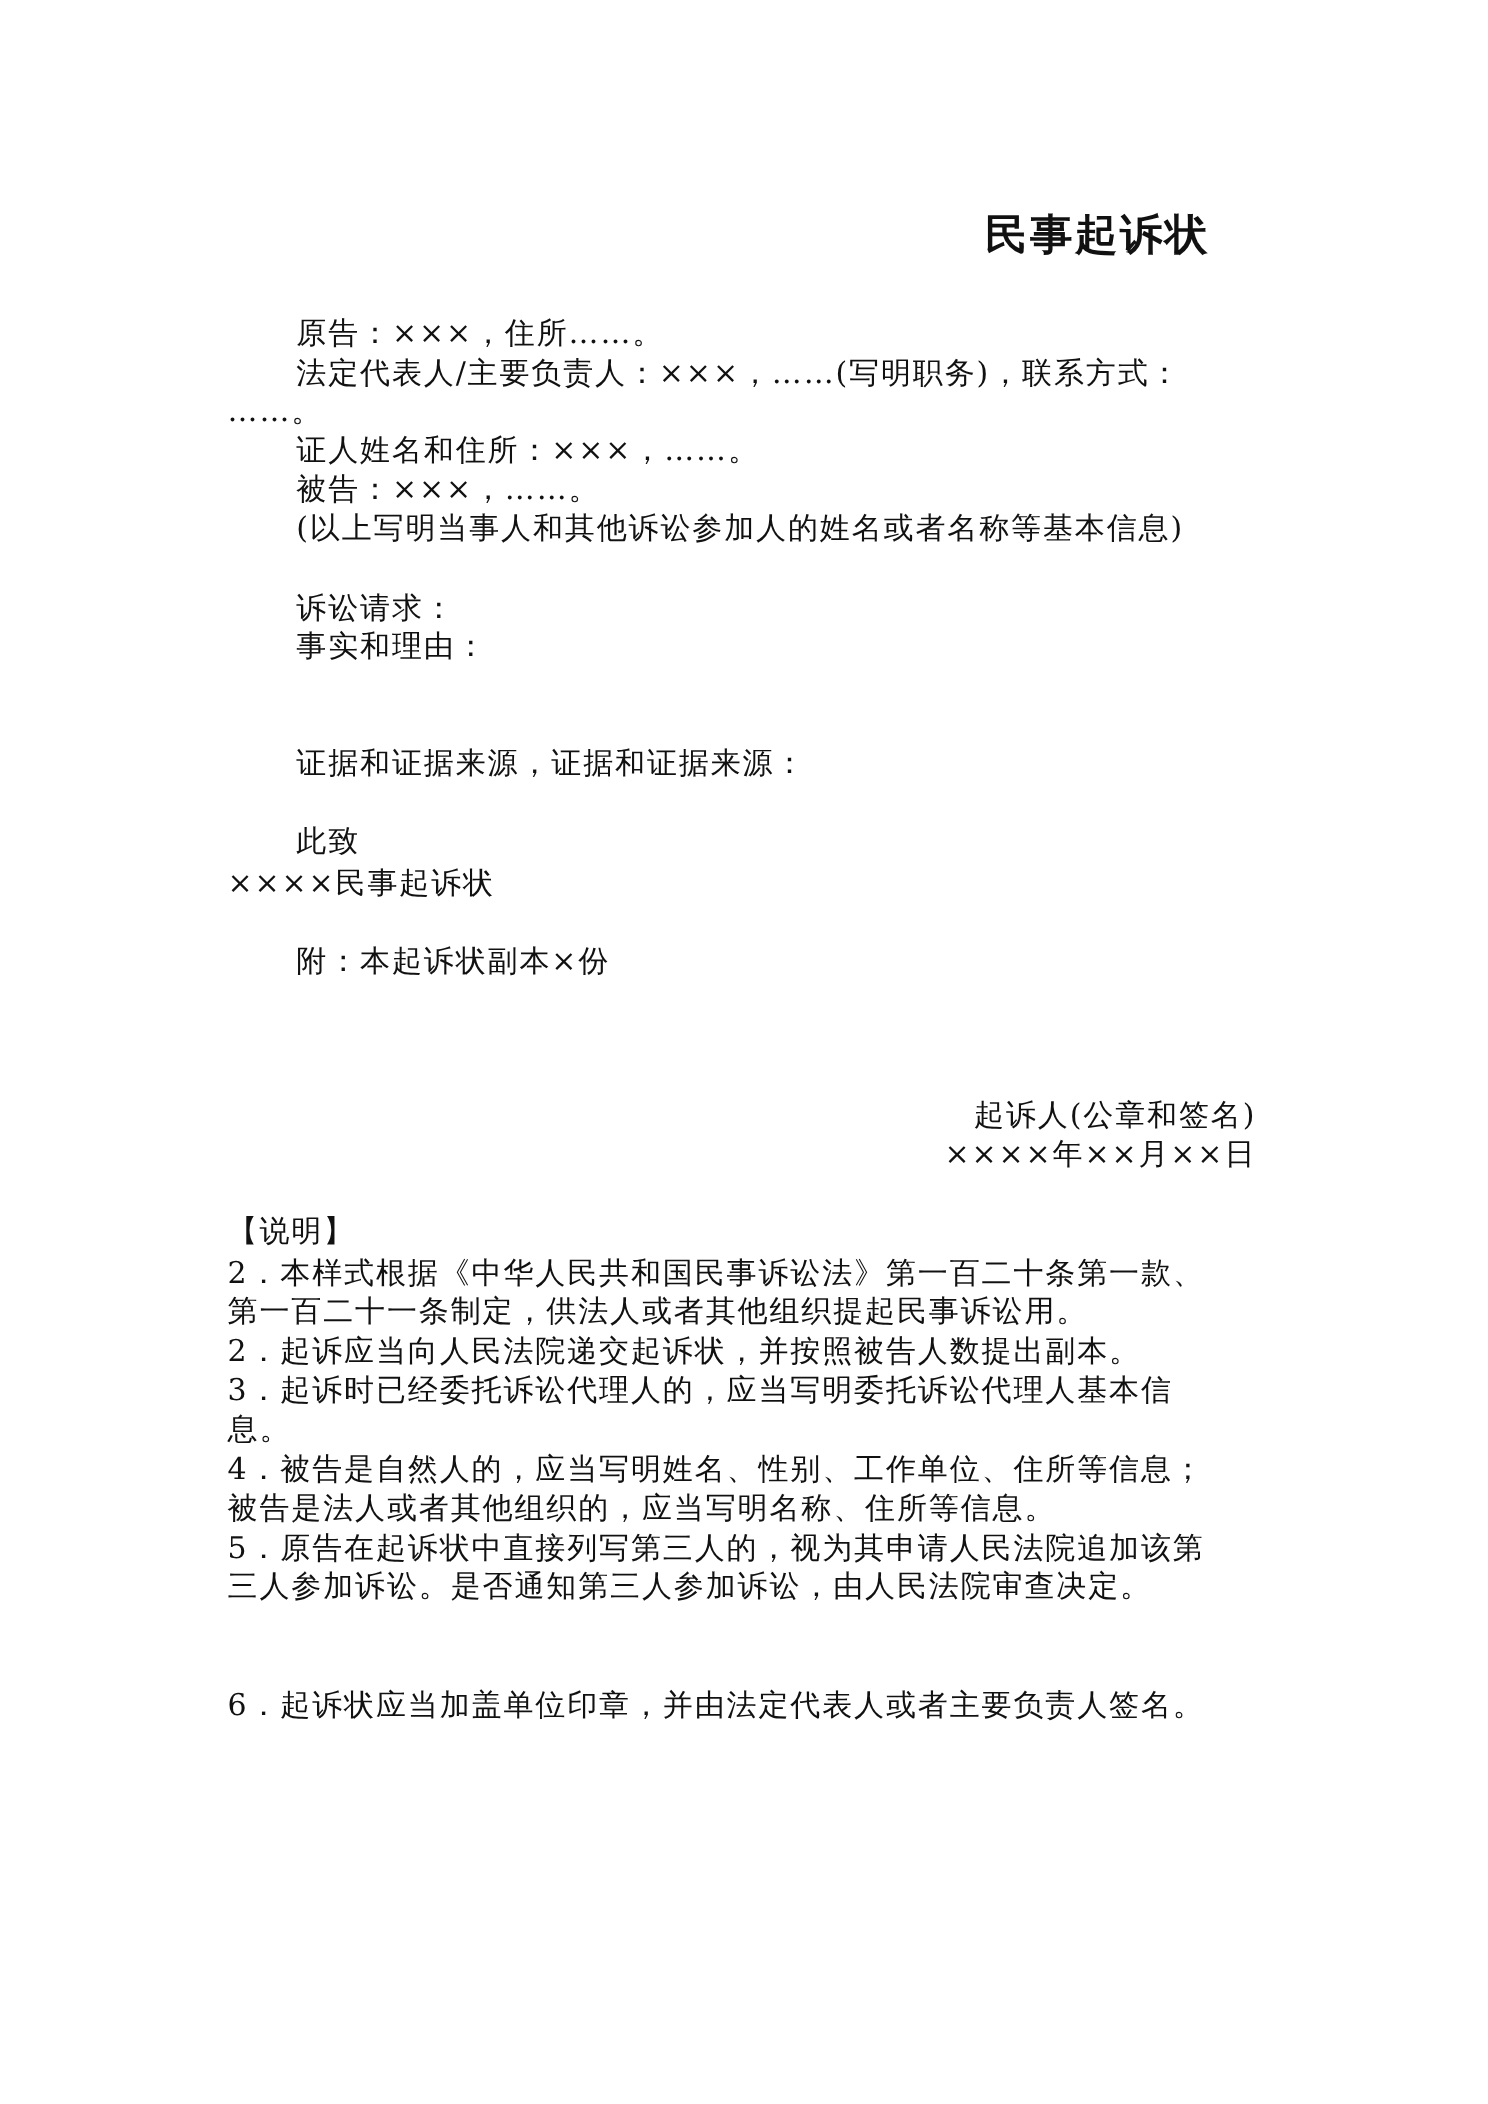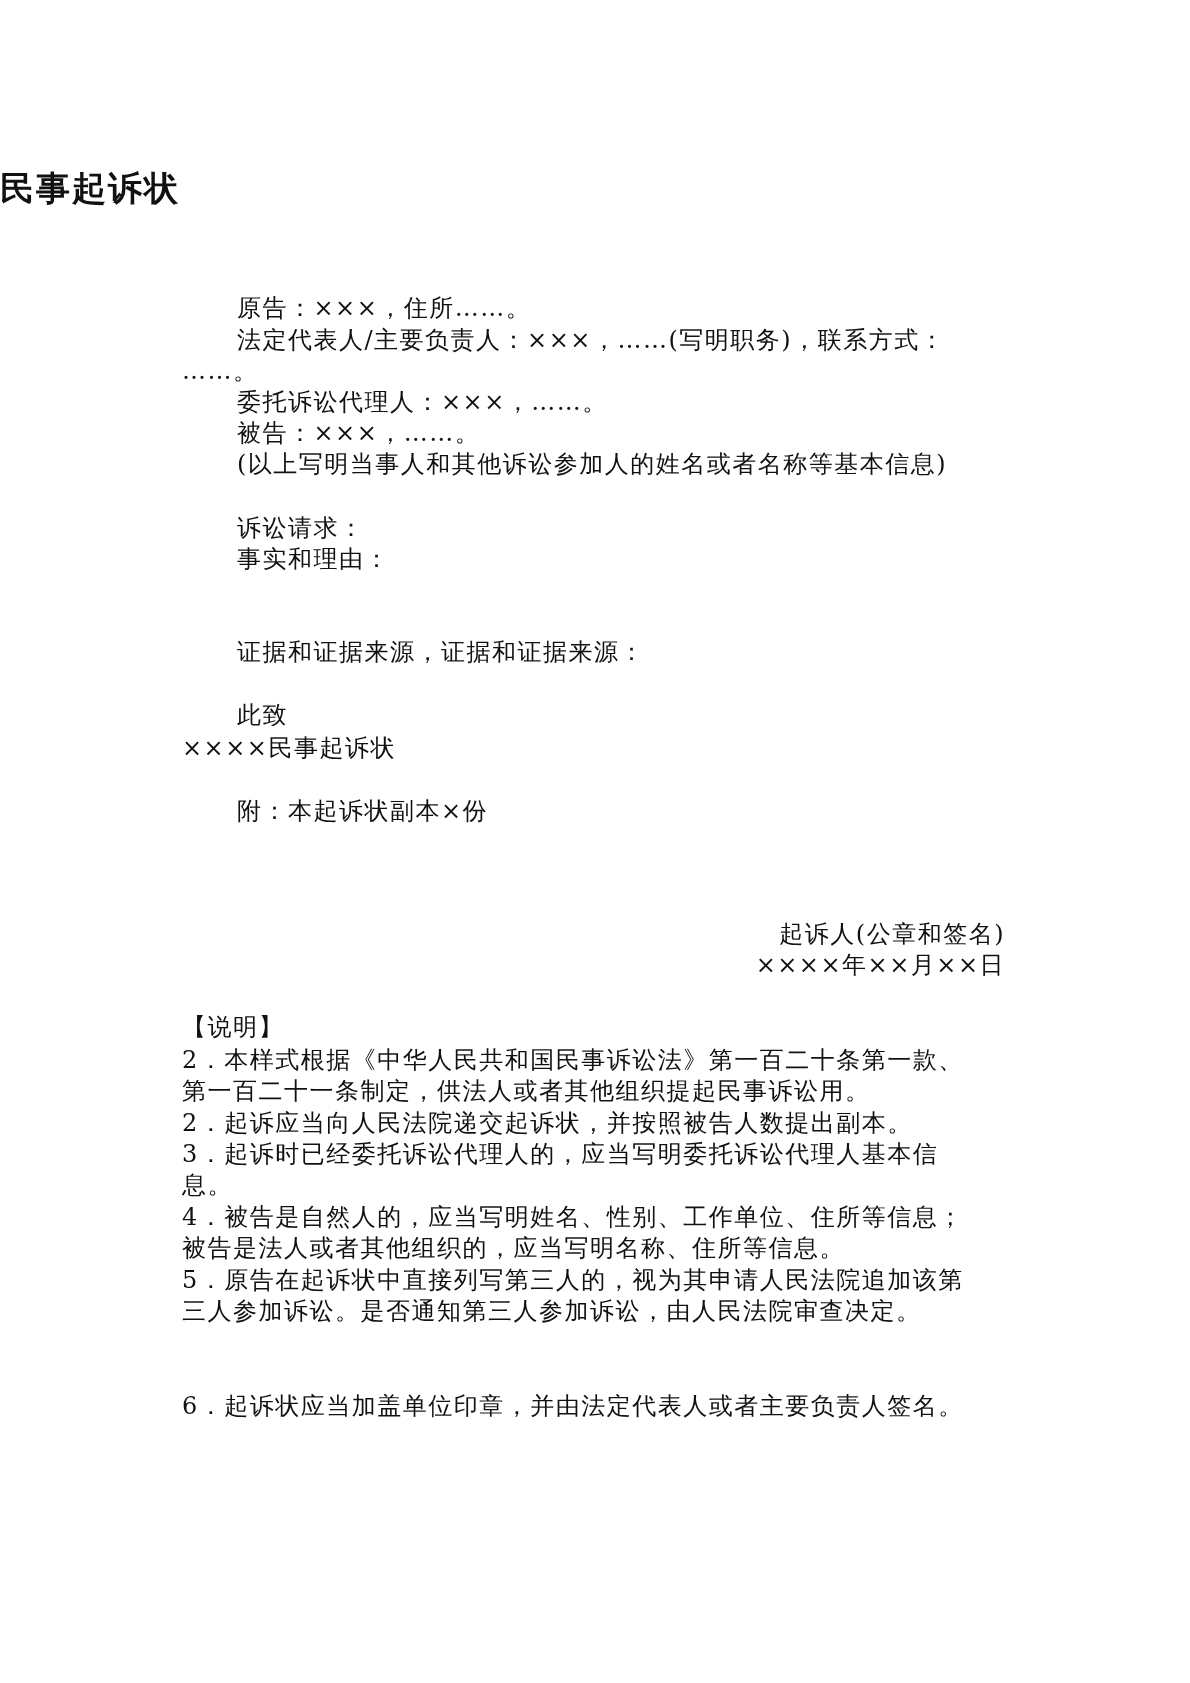--- a/index.html
+++ b/index.html
@@ -1,34 +1,34 @@
 <!DOCTYPE html>
 <html><head>
   <meta charset="utf-8">
   <style>
     html, body { margin: 0; padding: 0; background: #ffffff; }
     body { width: 1190px; height: 1683px; position: relative; overflow: hidden; color: #111111;
       font-family: "DejaVu Serif", "Liberation Serif", serif; }
-    .line { position: absolute; white-space: nowrap; font-size: 24px; line-height: 30px; height: 30px; letter-spacing: 1.5px; margin-top: 42px; }
-    .title { position: absolute; left: 0; width: 968px; top: 168px; text-align: left; font-size: 34px; font-weight: bold; line-height: 40px; letter-spacing: 2px;
+    .line { position: absolute; white-space: nowrap; font-size: 24px; line-height: 30px; height: 30px; letter-spacing: 1.5px; }
+    .title { position: absolute; left: 0; width: 968px; top: 168px; text-align: right; font-size: 34px; font-weight: bold; line-height: 40px; letter-spacing: 2px;
       font-family: "DejaVu Sans", "Liberation Sans", sans-serif; }
     .indent { left: 237px; }
     .left { left: 182px; }
     .right { right: 185px; text-align: right; }
   </style>
 </head>
 <body>
 
 <div>
   <div class="title">民事起诉状</div>
 
   <div class="line indent" style="top:251px">原告：×××，住所……。</div>
   <div class="line indent" style="top:283px">法定代表人/主要负责人：×××，……(写明职务)，联系方式：</div>
   <div class="line left" style="top:314px">……。</div>
-  <div class="line indent" style="top:345px">委托诉讼代理人：×××，……。</div>
+  <div class="line indent" style="top:345px">证人姓名和住所：×××，……。</div>
   <div class="line indent" style="top:376px">被告：×××，……。</div>
   <div class="line indent" style="top:407px">(以上写明当事人和其他诉讼参加人的姓名或者名称等基本信息)</div>
 
   <div class="line indent" style="top:471px">诉讼请求：</div>
   <div class="line indent" style="top:502px">事实和理由：</div>
   <div class="line indent" style="top:595px">证据和证据来源，证据和证据来源：</div>
 
   <div class="line indent" style="top:658px">此致</div>
   <div class="line left" style="top:691px">××××民事起诉状</div>
   <div class="line indent" style="top:754px">附：本起诉状副本×份</div>

